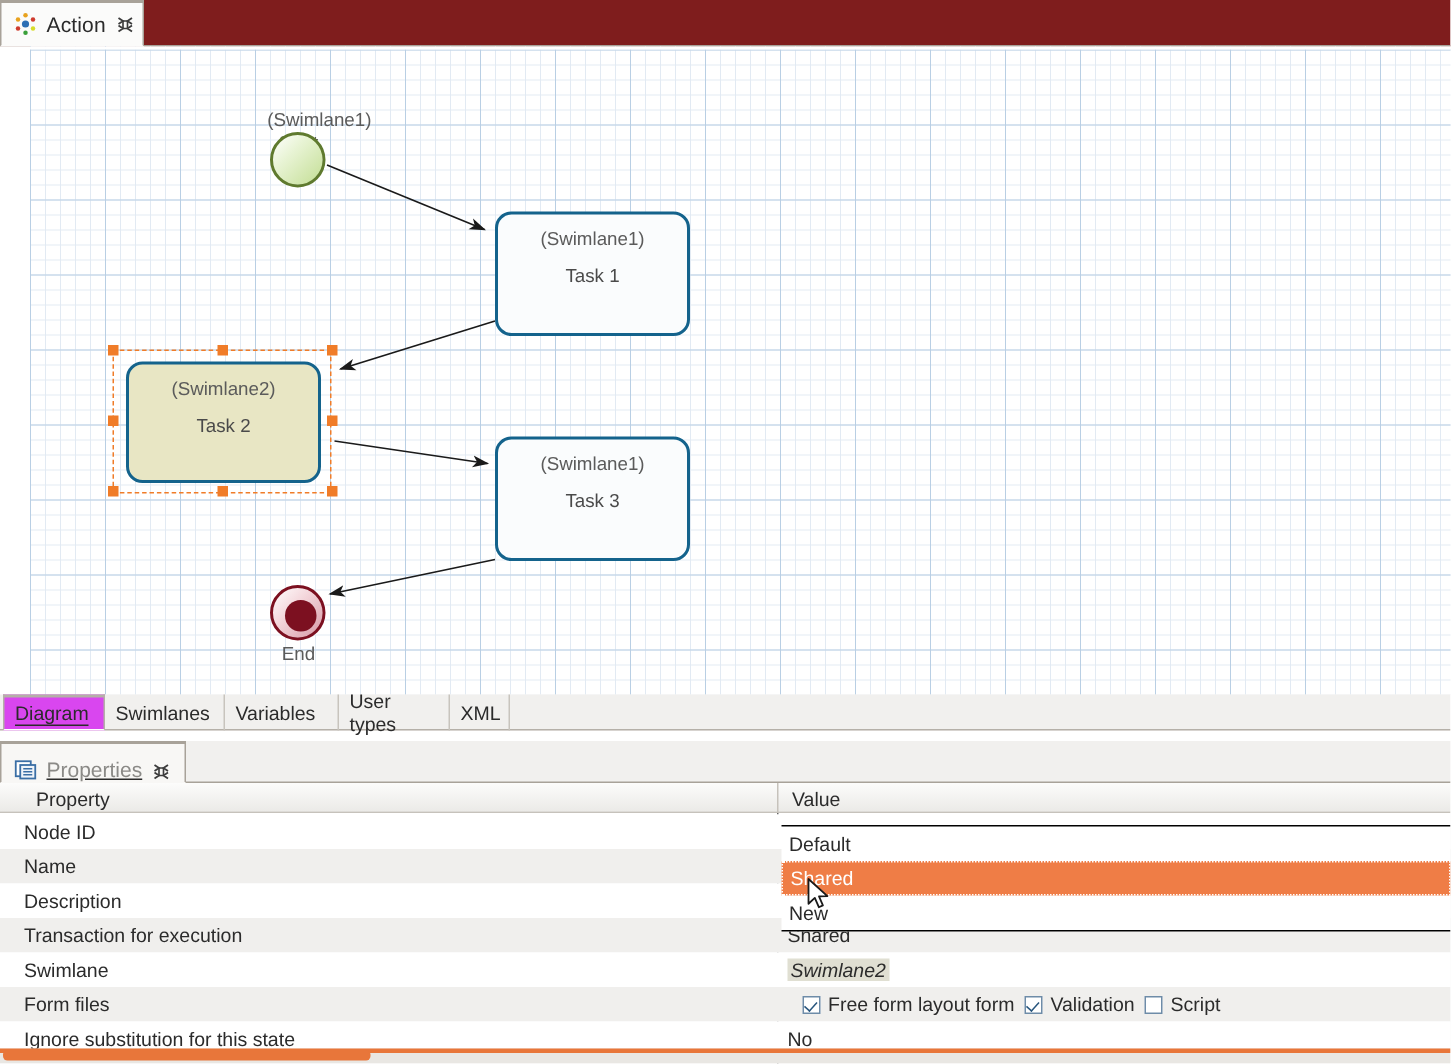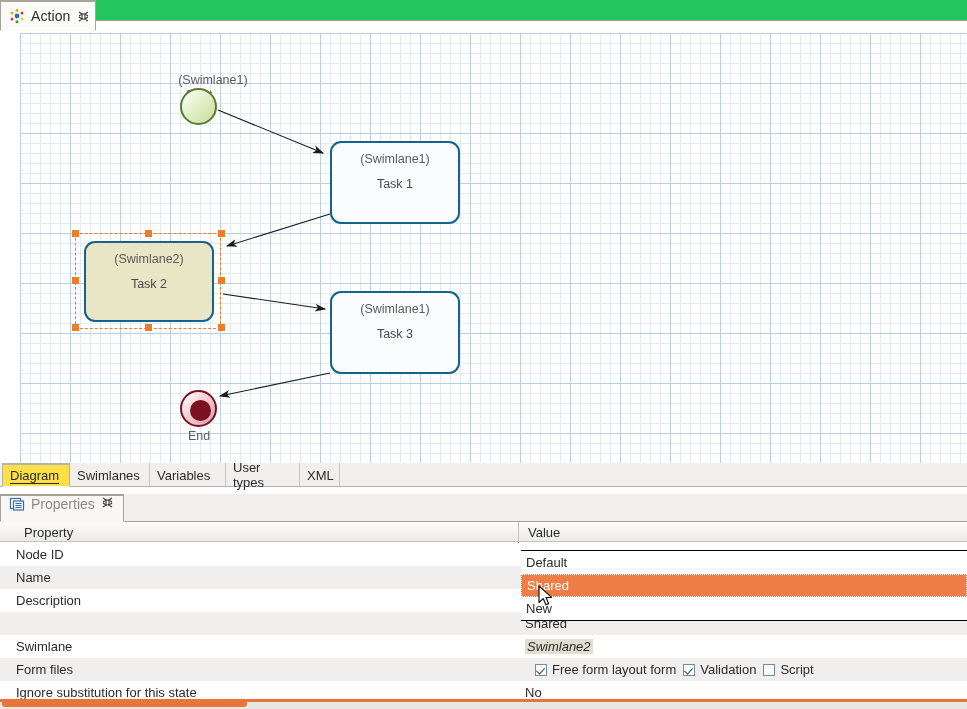--- a/index.html
+++ b/index.html
@@ -8,22 +8,22 @@
     overflow: hidden;
     background: #ffffff;
     font-family: "Liberation Sans", sans-serif;
     font-size: 13px;
     color: #2b2b2b;
   }
   #app { position: relative; width: 967px; height: 709px; overflow: hidden; }
 
   
   .tabbar {
-    position: absolute; left: 0; top: 0; width: 967px; height: 21px;
-    background: #22c55e;
+    position: absolute; left: 0; top: 0; width: 967px; height: 31px;
+    background: #7f1d1d;
     border-bottom: 1px solid #a8a299;
     box-sizing: border-box;
   }
   .etab {
     position: absolute; left: 0; top: 0; height: 31px;
     display: flex; align-items: center; gap: 6px;
     padding: 0 9px 0 8px;
     background: #fbfbfa;
     border: 1px solid #a8a299;
     border-bottom: 1px solid #fbfbfa;
@@ -113,45 +113,46 @@
     border-bottom: 1px solid #b5b0a8;
     box-sizing: border-box;
   }
   .dtab {
     position: absolute; top: 0; height: 24px;
     display: flex; align-items: center; padding: 0 7px;
     font-size: 13px; color: #2b2b2b; box-sizing: border-box;
     border-right: 1px solid #c8c4bd;
   }
   .dtab.active {
-    background: #fde047;
+    background: #d946ef;
     border: 1px solid #b5b0a8;
     border-bottom: 1px solid #ffffff;
     border-top: 2px solid #b5b0a8;
     font-weight: normal;
   }
   .dtab .u { border-bottom: 1px solid #2b2b2b; }
 
   
   .propview {
     position: absolute; left: 0; top: 494px; width: 967px; height: 215px;
     background: #f4f3f1; box-sizing: border-box;
   }
   .ptabbar {
     position: absolute; left: 0; top: 0; width: 967px; height: 28px;
     background: #f1f0ee; border-bottom: 1px solid #a8a299; box-sizing: border-box;
   }
   .ptab {
     position: absolute; left: 0; top: 0; height: 28px;
-    display: flex; align-items: flex-start; gap: 6px; padding: 0 9px 0 8px;
+    display: flex; align-items: flex-end; gap: 6px; padding: 0 9px 0 8px;
     background: #f8f7f5;
     border: 1px solid #a8a299;
     border-bottom: 1px solid #f8f7f5;
     border-top: 2px solid #a8a299;
     box-sizing: border-box;
+    text-decoration: underline;
   }
   .ptab-label { font-size: 14px; color: #8b8a87; }
   .props-icon { width: 16px; height: 16px; }
 
   .ptable {
     position: absolute; left: 0; top: 28px; width: 967px; height: 187px;
     background: #ffffff; box-sizing: border-box;
   }
   .phead {
     position: absolute; left: 0; top: 0; width: 967px; height: 20px;
@@ -372,20 +373,21 @@
       </div>
       <div class="prow even" style="top:44px;padding-left:48px;">
         <div class="pname">Name</div>
         <div class="pval"></div>
       </div>
       <div class="prow odd" style="top:67px;">
         <div class="pname">Description</div>
         <div class="pval"></div>
       </div>
       <div class="prow even" style="top:90px;">
+        <div class="pname">Transaction for execution</div>
         <div class="pval">Shared</div>
       </div>
       <div class="prow odd" style="top:113px;">
         <div class="pname">Swimlane</div>
         <div class="pval">
           <span class="highlight-val">Swimlane2</span>
         </div>
       </div>
       <div class="prow even" style="top:136px;">
         <div class="pname">Form files</div>

